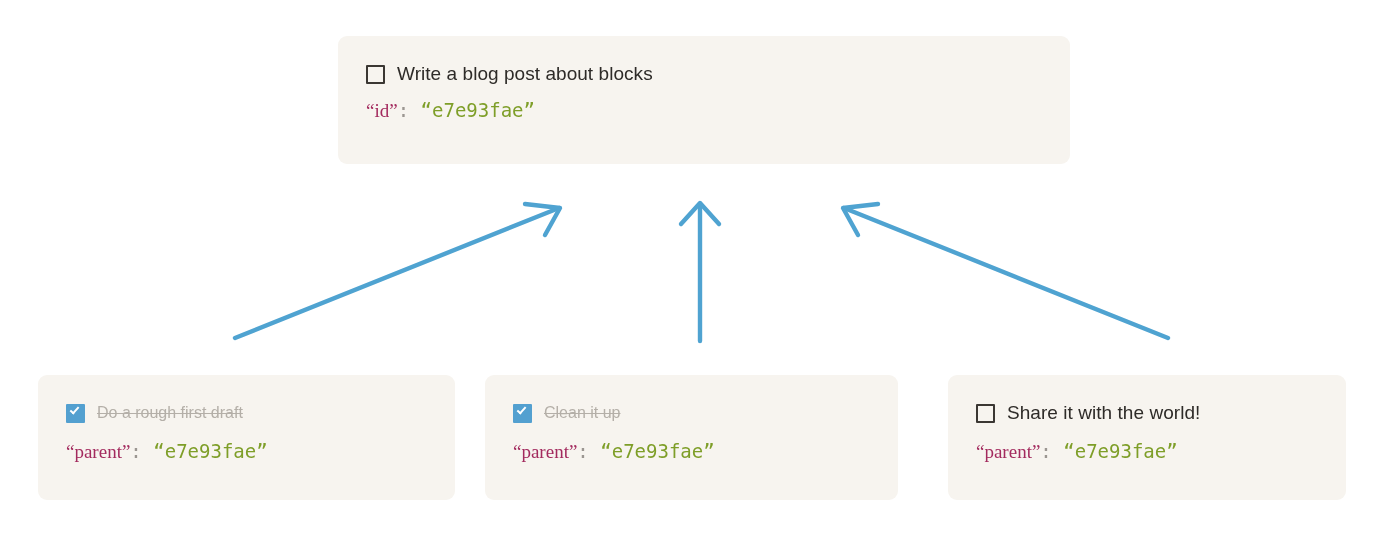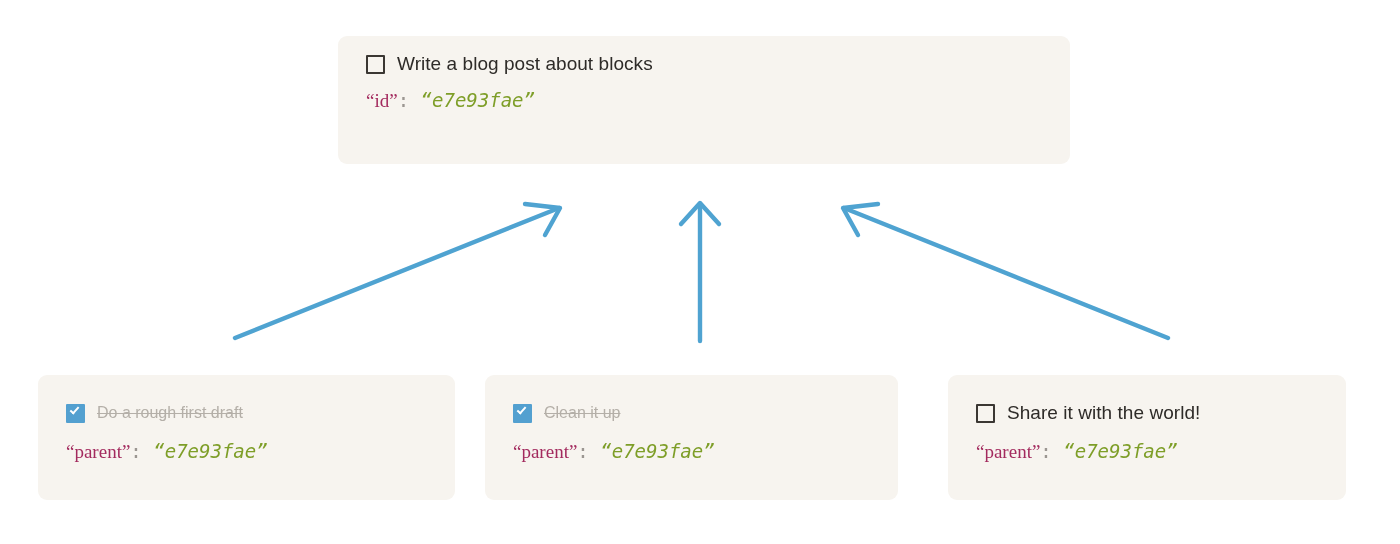--- a/index.html
+++ b/index.html
@@ -29,21 +29,21 @@
     background: #f7f4ef;
     border-radius: 9px;
     box-sizing: border-box;
   }
 
   .card-parent {
     left: 338px;
     top: 36px;
     width: 732px;
     height: 128px;
-    padding: 16px 0 0 28px;
+    padding: 26px 0 0 28px;
   }
 
   .card-child {
     top: 375px;
     height: 125px;
     padding: 26px 16px 0 28px;
   }
 
   .card-child-1 { left: 38px;  width: 417px; }
   .card-child-2 { left: 485px; width: 413px; }
@@ -107,21 +107,21 @@
     margin-top: 14px;
     font-family: "DejaVu Sans Mono", monospace;
     font-size: 19px;
     white-space: nowrap;
     line-height: 1.15;
   }
   .card-child .json-line { margin-top: 16px; }
 
   .j-key   { color: #a32a5e; font-family: Liberation Serif, serif; }
   .j-colon { color: #9b9691; }
-  .j-val   { color: #7e9e28; font-style: italic; }
+  .j-val   { color: #7e9e28; }
   .j-space { color: transparent; }
 
   
   #arrows {
     position: absolute;
     left: 0;
     top: 0;
     width: 1400px;
     height: 544px;
     pointer-events: none;

